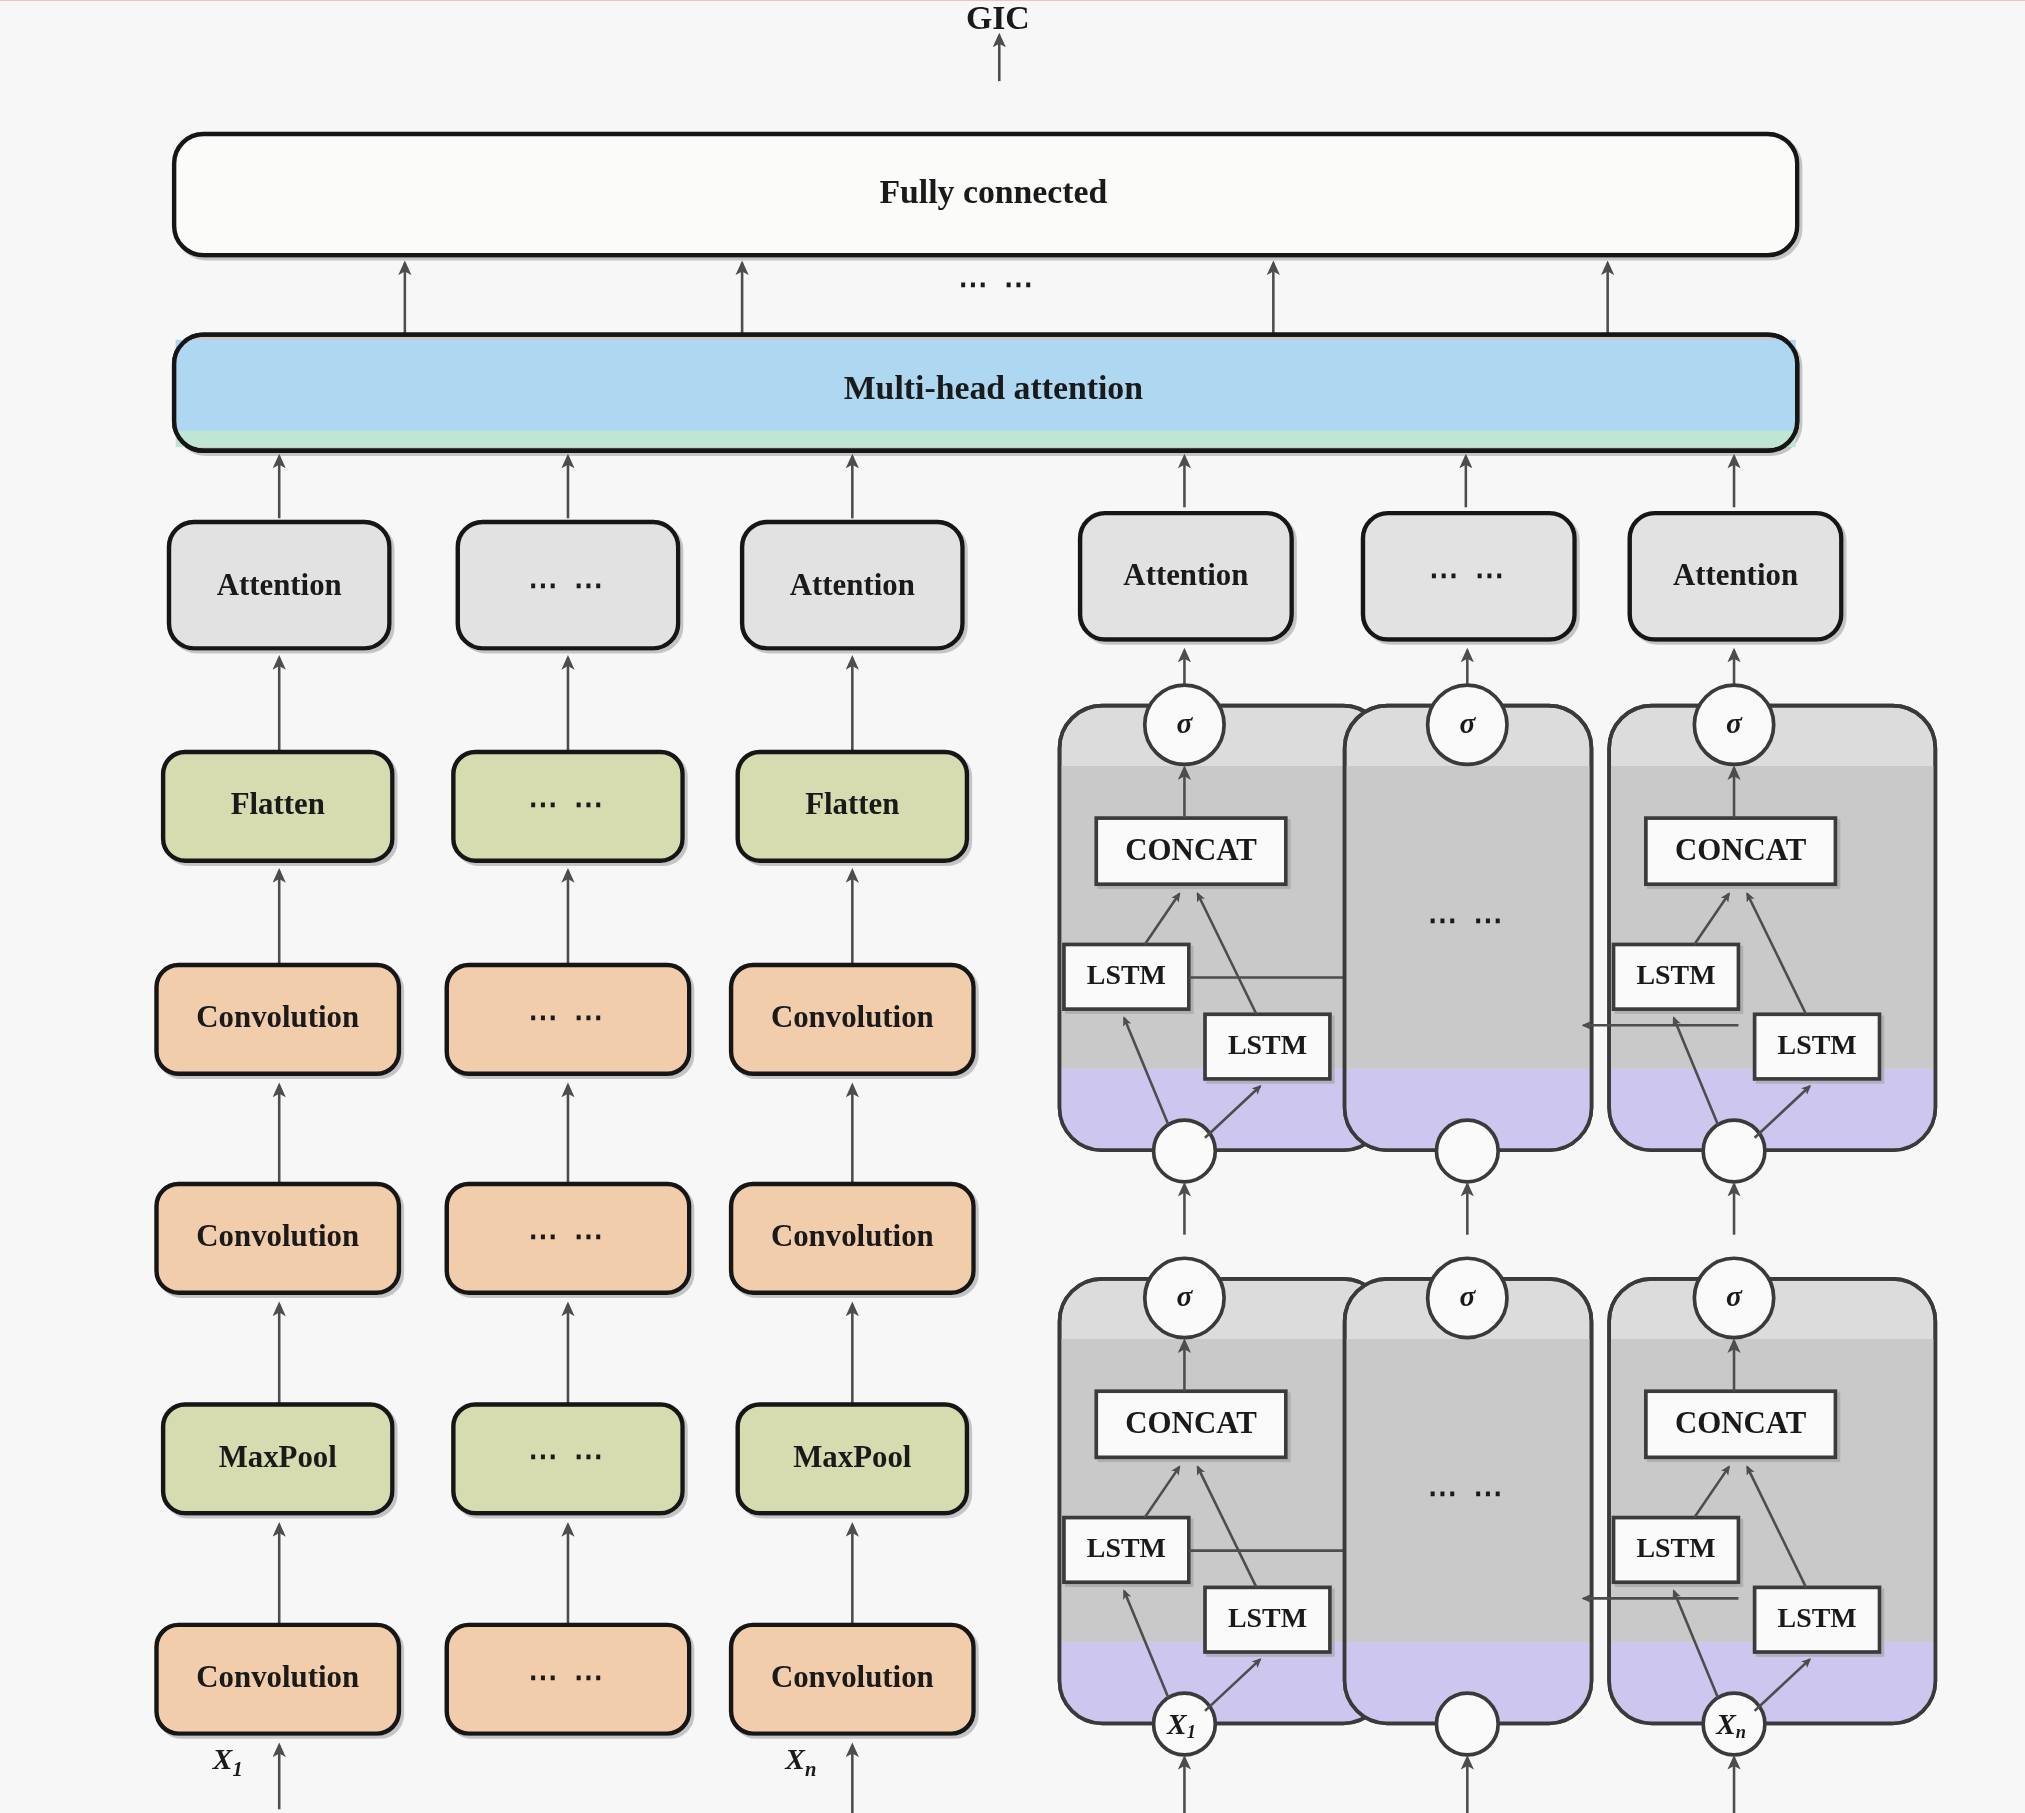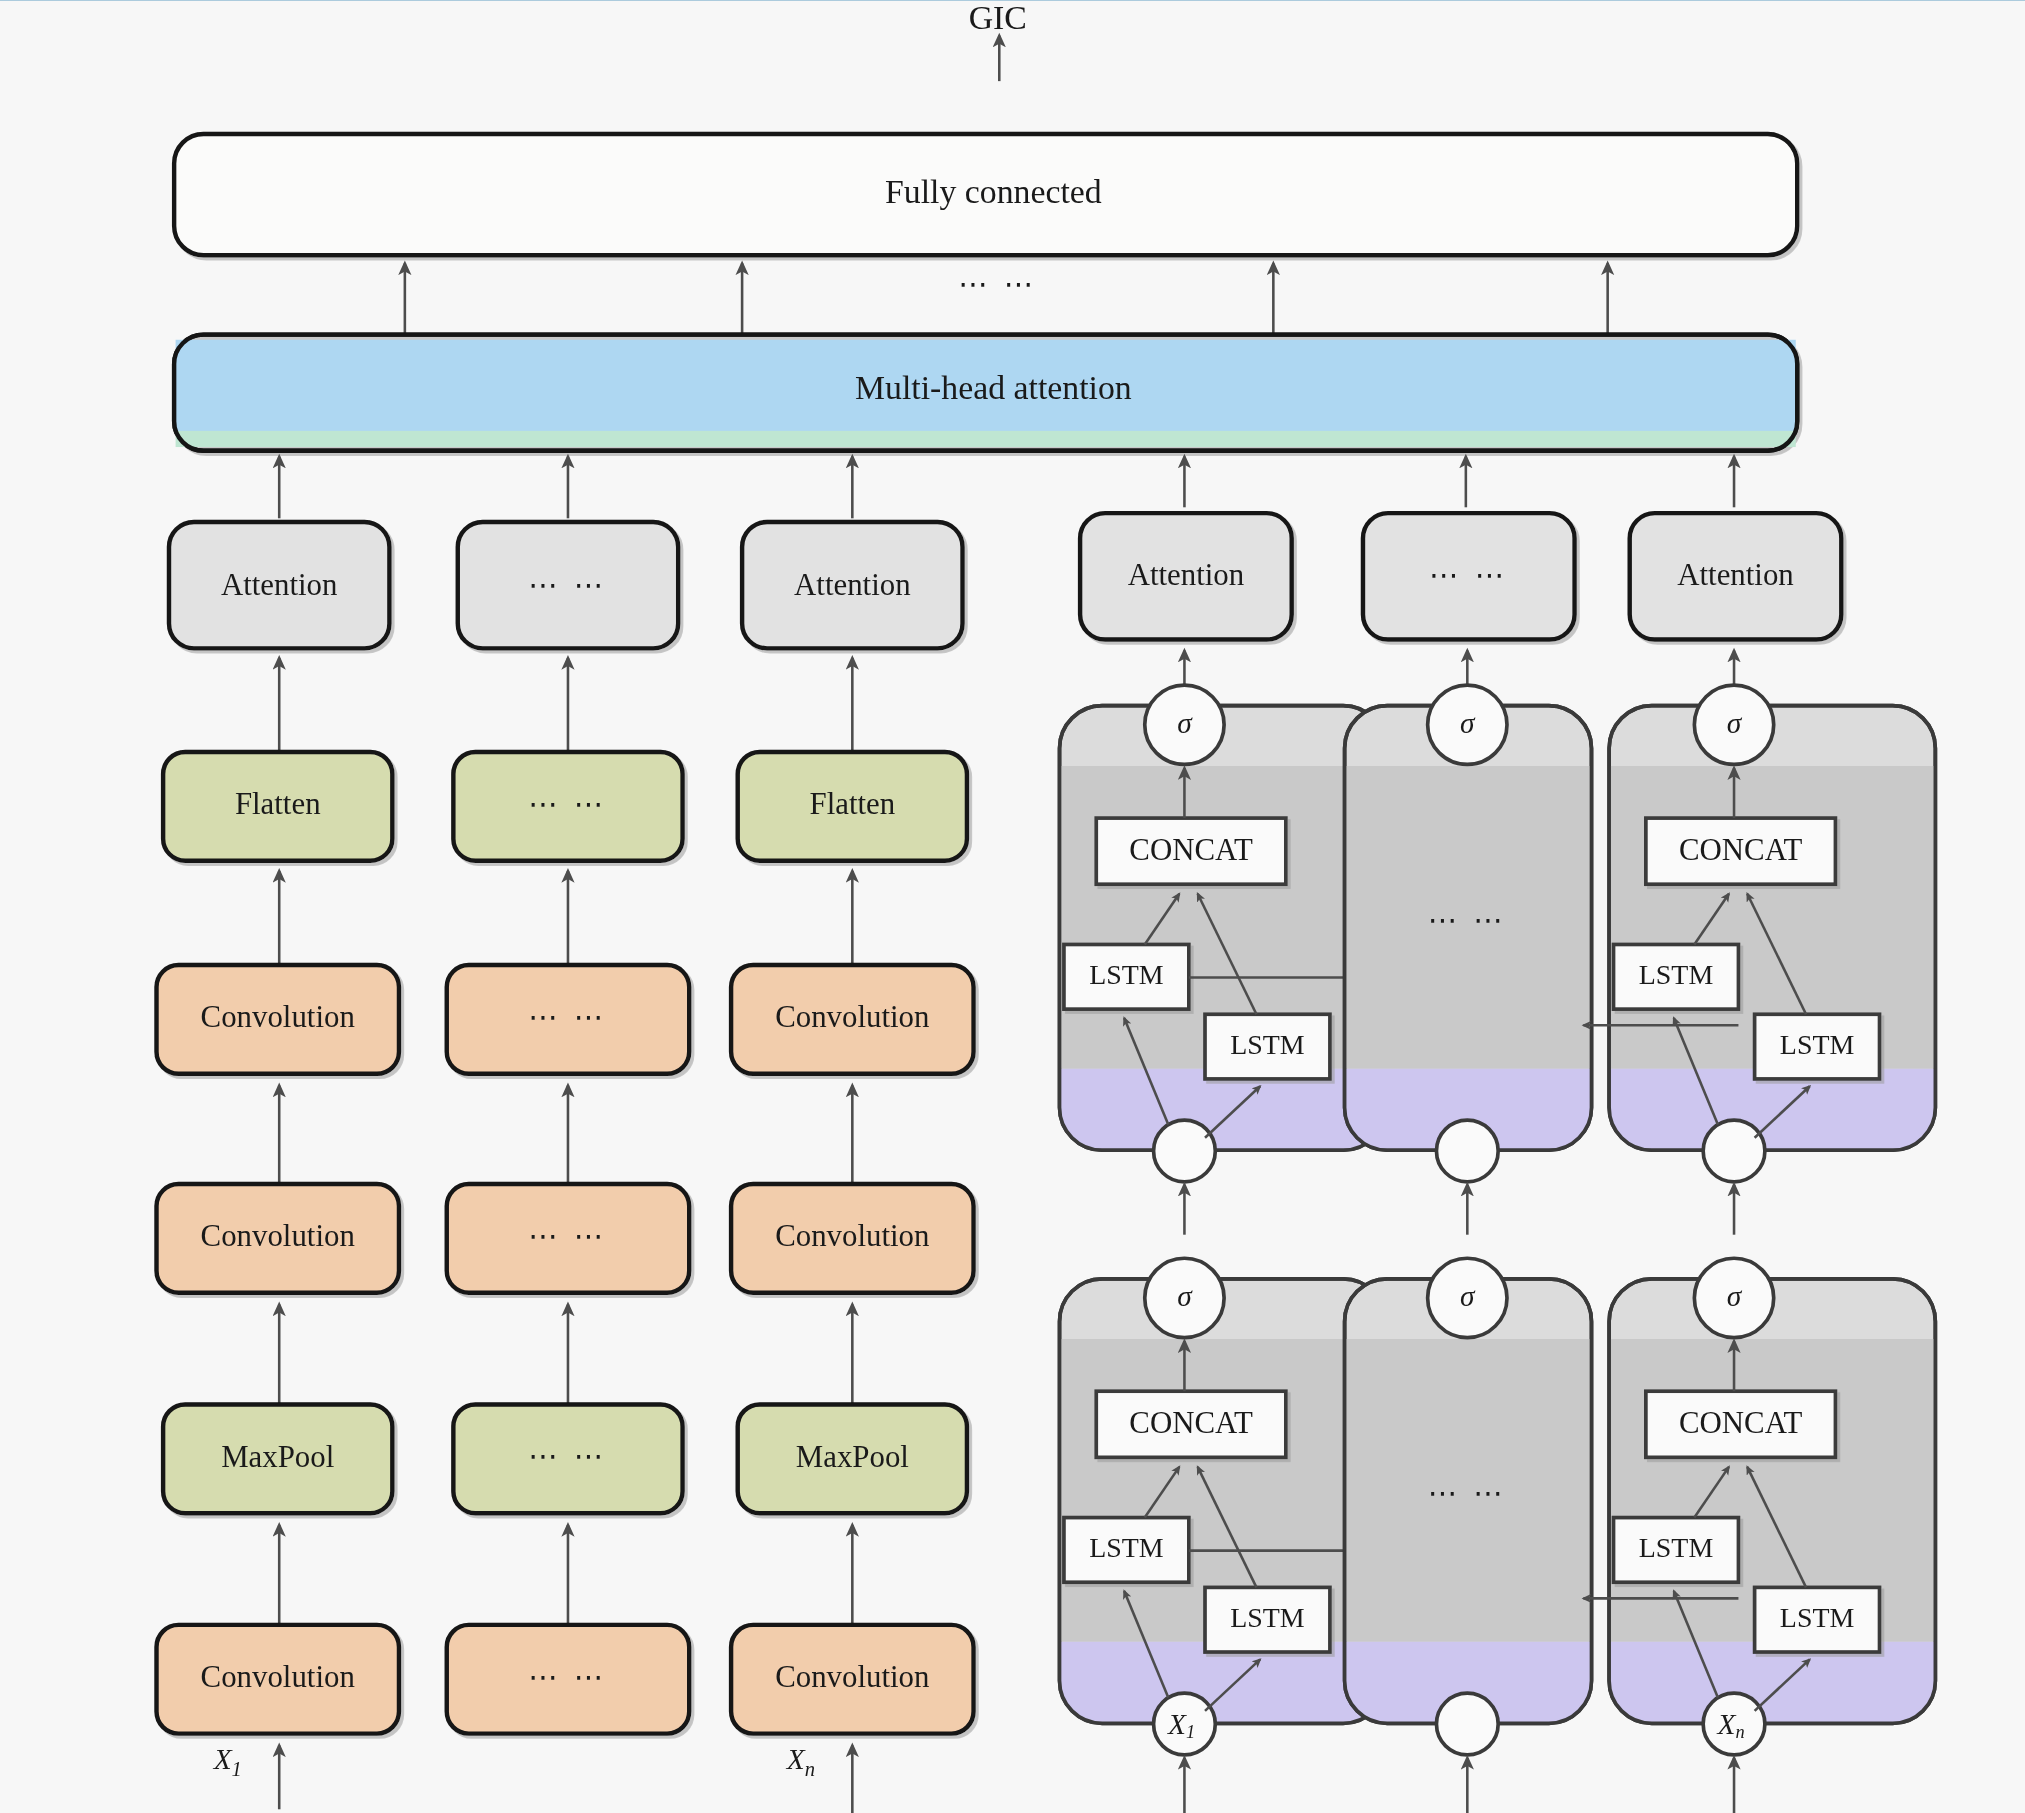--- a/index.html
+++ b/index.html
@@ -1,17 +1,17 @@
 <!DOCTYPE html>
 <html style="font-size:11.8px"><head>
 <meta charset="utf-8">
 <style>
   html,body{margin:0;padding:0;background:#f7f7f7;}
   body{font-family:"Liberation Serif",serif;}
-  #stage{position:relative;width:2025px;height:1814px;background:#0369a1;overflow:hidden;}
+  #stage{position:relative;width:2025px;height:1814px;background:#ef4444;overflow:hidden;font-weight:bold;}
   svg#diagram{position:absolute;left:0;top:0;width:2025px;height:1814px;}
   .lbl{font-family:"Liberation Serif",serif;fill:#1a1a1a;text-anchor:middle;dominant-baseline:middle;}
   .lbl-xl{font-size:46px;}
   .lbl-md{font-size:42px;}
   .lbl-sm{font-size:38px;}
   .lbl-it{font-style:italic;font-size:40px;}
   .ell{font-size:40px;letter-spacing:6px;}
 </style>
 </head>
 <body>

